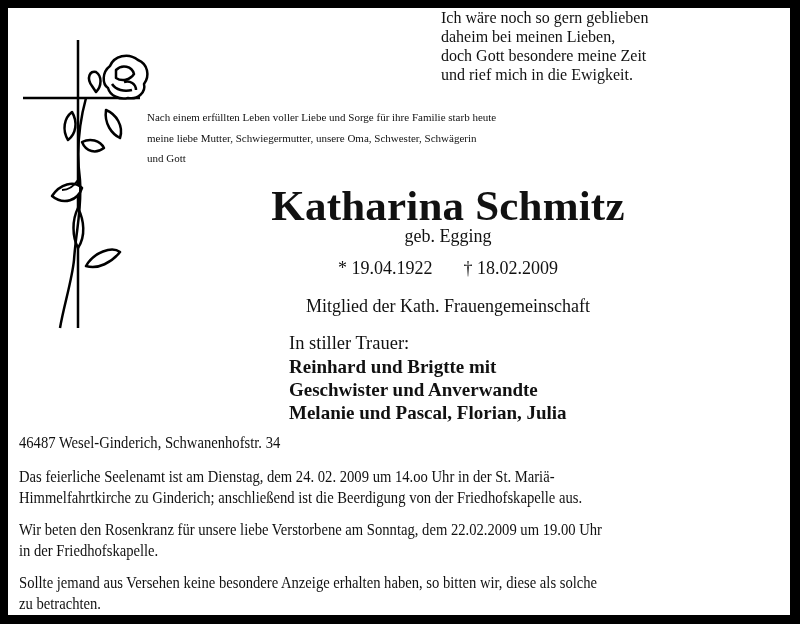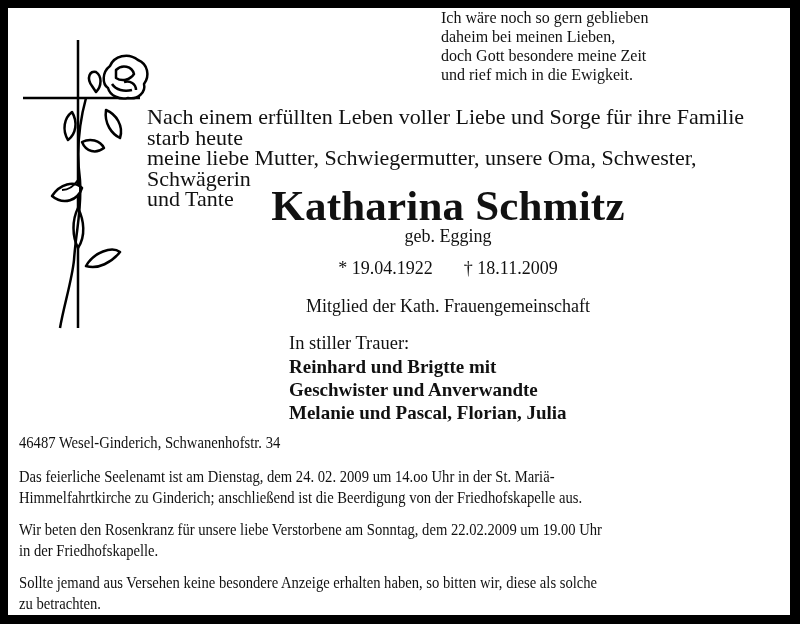--- a/index.html
+++ b/index.html
@@ -4,21 +4,21 @@
 <style>
   html, body { margin: 0; padding: 0; }
   body { width: 800px; height: 624px; background: #000; position: relative; overflow: hidden; }
   .page {
     position: absolute; left: 8px; top: 8px; width: 782px; height: 607px;
     background: #fff; color: #111;
     font-family: "Liberation Serif", "DejaVu Serif", serif;
   }
   .abs { position: absolute; }
   .poem { left: 433px; top: 0; font-size: 16px; line-height: 19px; }
-  .intro { left: 139px; top: 99px; font-size: 22px; line-height: 20.5px; width: 640px; }
+  .intro { left: 139px; top: 99px; font-size: 11px; line-height: 20.5px; width: 640px; }
   .center { left: 180px; width: 520px; text-align: center; }
   .name { top: 173px; font-size: 43px; font-weight: bold; letter-spacing: 0.2px; }
   .maiden { top: 218px; font-size: 18px; }
   .dates { top: 250px; font-size: 18px; }
   .dates .gap { display: inline-block; width: 22px; }
   .member { top: 288px; font-size: 18px; }
   .mourn { left: 281px; top: 324px; font-size: 18.5px; line-height: 23px; }
   .mourn .b { font-weight: bold; font-size: 19px; }
   .bottom { left: 11px; font-size: 17px; line-height: 21px; transform-origin: 0 0; transform: scaleX(0.86); width: 880px; }
   .addr { top: 424px; }
@@ -60,31 +60,31 @@
   <div class="abs poem">
     <div>Ich wäre noch so gern geblieben</div>
     <div>daheim bei meinen Lieben,</div>
     <div>doch Gott besondere meine Zeit</div>
     <div>und rief mich in die Ewigkeit.</div>
   </div>
 
   <div class="abs intro">
     <div>Nach einem erfüllten Leben voller Liebe und Sorge für ihre Familie starb heute</div>
     <div>meine liebe Mutter, Schwiegermutter, unsere Oma, Schwester, Schwägerin</div>
-    <div>und Tante</div>
+    <div>und Gott</div>
   </div>
 
   <div class="abs center name">Katharina Schmitz</div>
   <div class="abs center maiden">geb. Egging</div>
   <div class="abs center dates">
     <span>*</span>
     <span>19.04.1922</span>
     <span class="gap"></span>
     <span>†</span>
-    <span>18.11.2009</span>
+    <span>18.02.2009</span>
   </div>
   <div class="abs center member">Mitglied der Kath. Frauengemeinschaft</div>
 
   <div class="abs mourn">
     <div>In stiller Trauer:</div>
     <div class="b">Reinhard und Brigtte mit</div>
     <div class="b">Geschwister und Anverwandte</div>
     <div class="b">Melanie und Pascal, Florian, Julia</div>
   </div>
 

